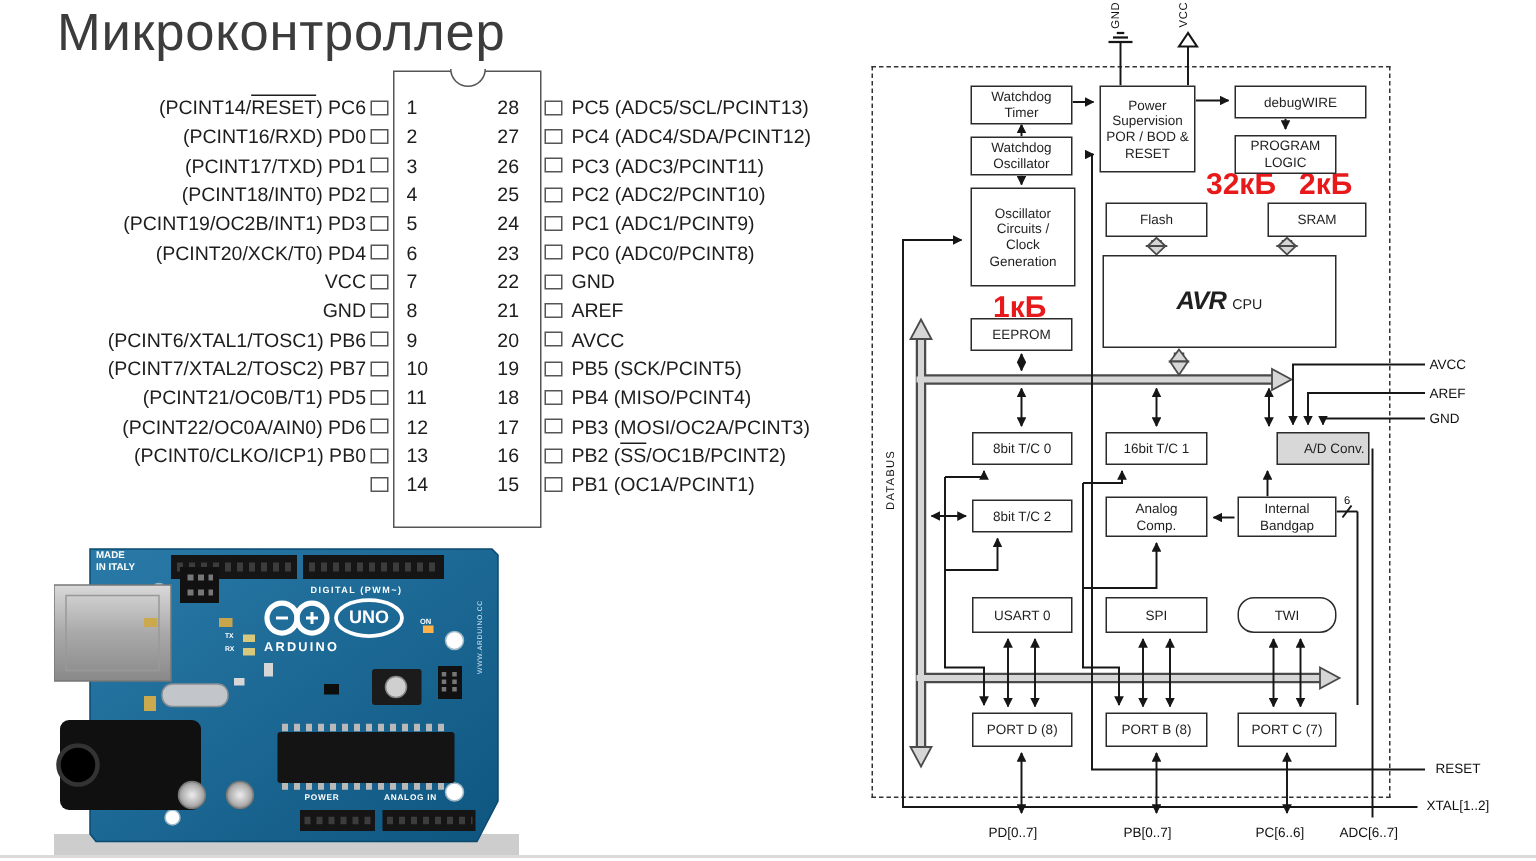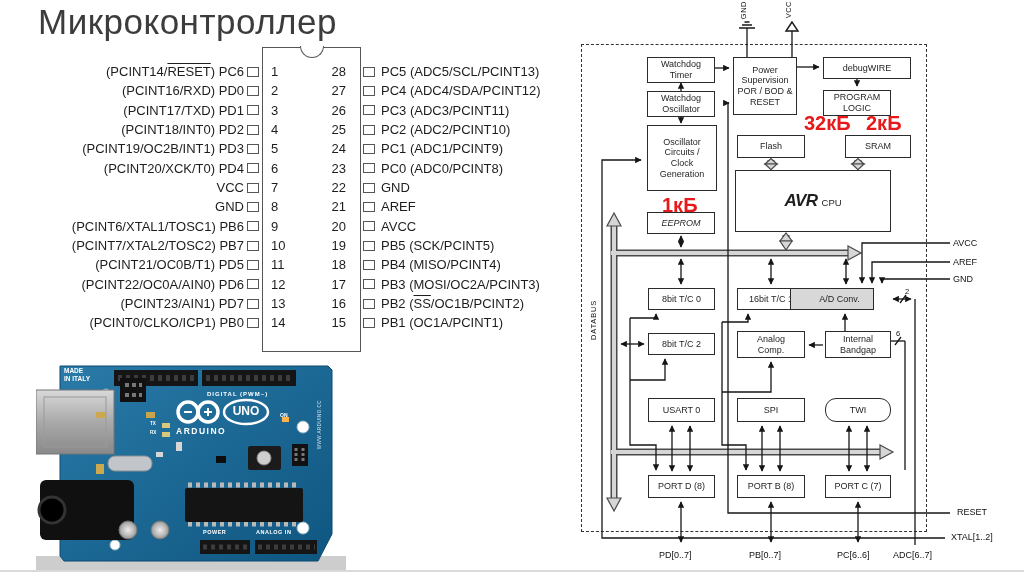--- a/index.html
+++ b/index.html
@@ -71,23 +71,20 @@
           <span>(PCINT6/XTAL1/TOSC1) PB6</span>
         </div>
         <div class="prow">
           <span>(PCINT7/XTAL2/TOSC2) PB7</span>
         </div>
         <div class="prow">
           <span>(PCINT21/OC0B/T1) PD5</span>
         </div>
         <div class="prow">
           <span>(PCINT22/OC0A/AIN0) PD6</span>
-        </div>
-        <div class="prow">
-          <span>(PCINT23/AIN1) PD7</span>
         </div>
         <div class="prow">
           <span>(PCINT0/CLKO/ICP1) PB0</span>
         </div>
       </div>
     <div id="sq-l" class="pcol" style="left:247px;width:12px;">
         <div class="prow">
           <span class="psq"></span>
         </div>
         <div class="prow">
@@ -449,30 +446,30 @@
       <div class="blk" style="left: 823px; top: 90px; width: 68px; height: 26px;">
         <div class="l">PROGRAM</div>
         <div class="l">LOGIC</div>
       </div>
       <div class="blk" style="left: 737px; top: 135px; width: 68px; height: 23px;">
         <div class="l">Flash</div>
       </div>
       <div class="blk" style="left: 825px; top: 135px; width: 66px; height: 23px; margin-left: 20px;">
         <div class="l">SRAM</div>
       </div>
-      <div class="blk" style="left: 647px; top: 212px; width: 68px; height: 22px; font-style: italic;">
+      <div class="blk" style="left: 647px; top: 212px; width: 68px; height: 22px;">
         <div class="l">EEPROM</div>
       </div>
       <div class="blk" style="left: 648px; top: 288px; width: 67px; height: 22px;">
         <div class="l">8bit T/C 0</div>
       </div>
       <div class="blk" style="left: 737px; top: 288px; width: 68px; height: 22px;">
         <div class="l">16bit T/C 1</div>
       </div>
-      <div class="blk gray" style="left: 790px; top: 288px; width: 84px; height: 22px; padding-left: 15px;">
+      <div class="blk gray" style="left: 851px; top: 288px; width: 62px; height: 22px; padding-left: 15px;">
         <div class="l">A/D Conv.</div>
       </div>
       <div class="blk" style="left: 648px; top: 333px; width: 67px; height: 22px;">
         <div class="l">8bit T/C 2</div>
       </div>
       <div class="blk" style="left: 737px; top: 331px; width: 68px; height: 27px;">
         <div class="l">Analog</div>
         <div class="l">Comp.</div>
       </div>
       <div class="blk" style="left: 825px; top: 331px; width: 66px; height: 27px;">

